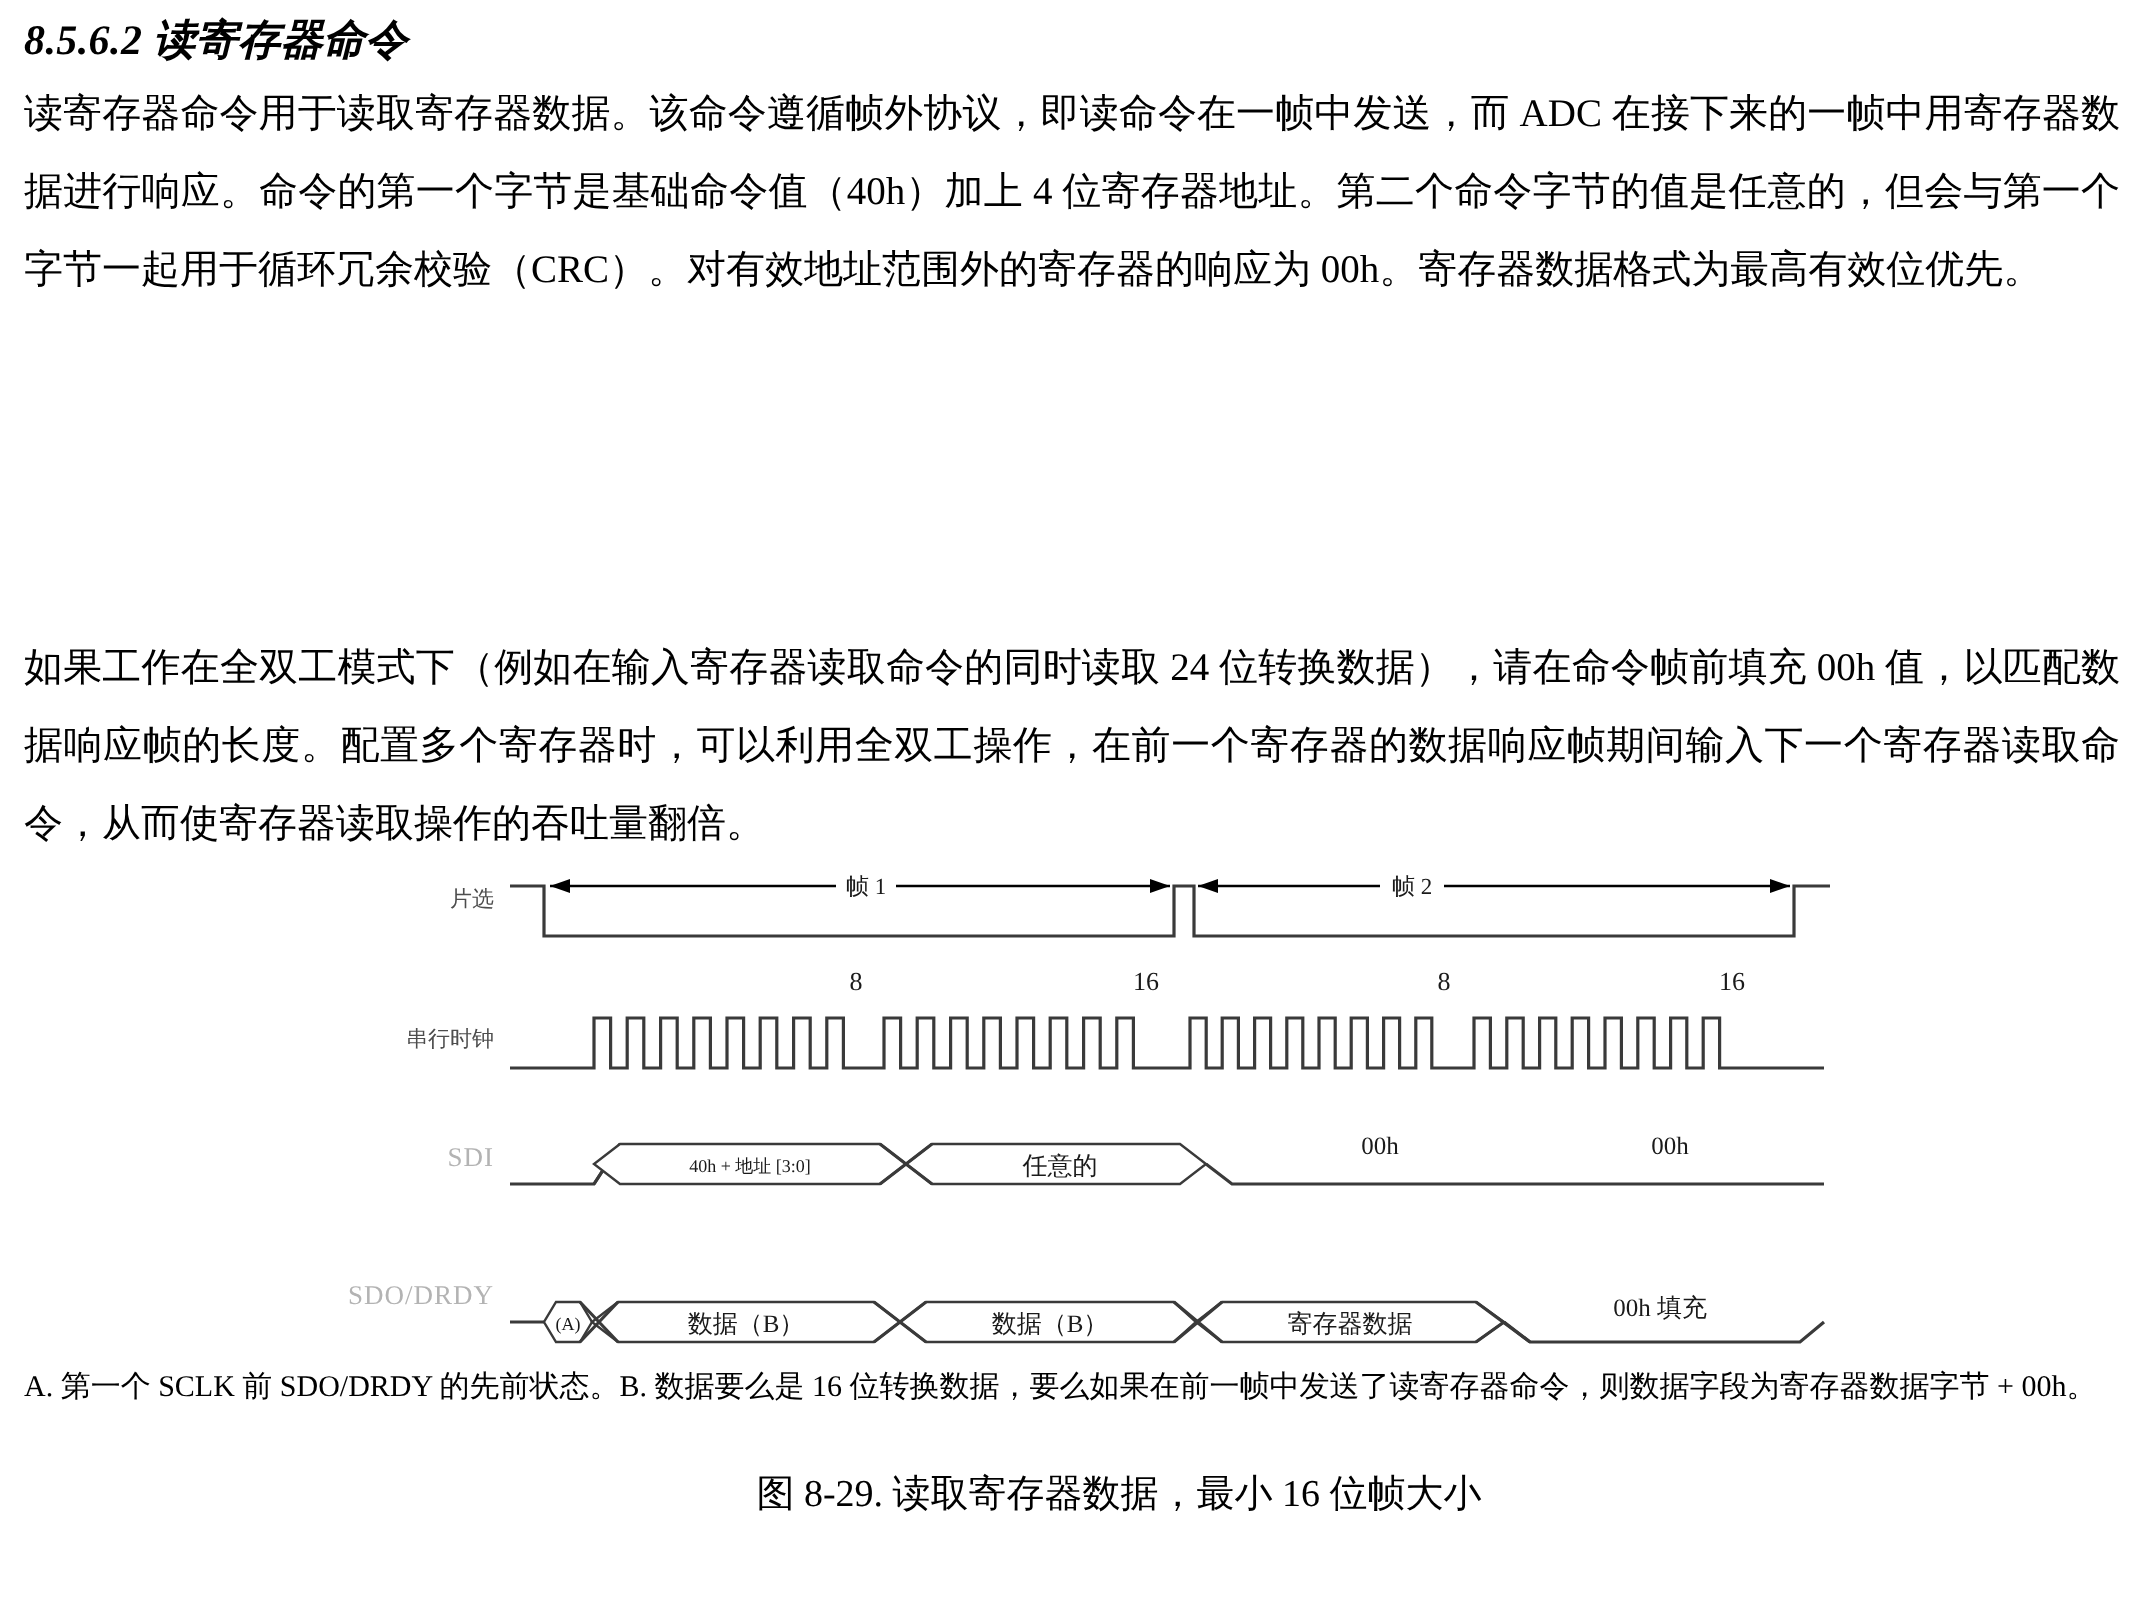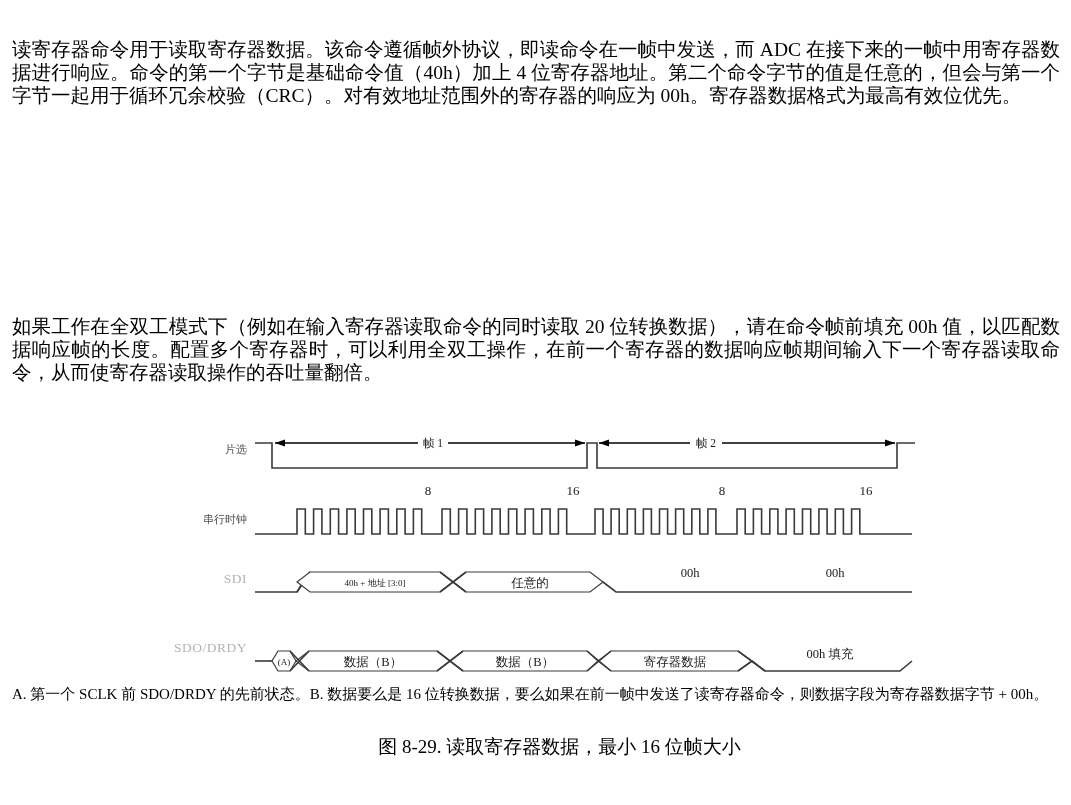--- a/index.html
+++ b/index.html
@@ -28,21 +28,21 @@
     font-size: 21px;
     font-weight: bold;
     font-style: italic;
     letter-spacing: 0.2px;
   }
   .para {
     position: absolute;
     left: 12px;
     width: 1048px;
     font-size: 19.5px;
-    line-height: 23px;
+    line-height: 39px;
     text-align: justify;
     text-justify: inter-character;
   }
   #para-1 { top: 38px; }
   #para-2 { top: 182px; }
   #para-3 { top: 315px; }
   .figure-wrap {
     position: absolute;
     left: 0;
     top: 420px;
@@ -111,25 +111,26 @@
     stroke: #000000;
     stroke-width: 1.3;
     fill: none;
   }
 </style>
 </head>
 <body>
 
 <div class="page">
 
+  <div class="section-heading">8.5.6.2 读寄存器命令</div>
 
   <div class="para" id="para-1">读寄存器命令用于读取寄存器数据。该命令遵循帧外协议，即读命令在一帧中发送，而 ADC 在接下来的一帧中用寄存器数据进行响应。命令的第一个字节是基础命令值（40h）加上 4 位寄存器地址。第二个命令字节的值是任意的，但会与第一个字节一起用于循环冗余校验（CRC）。对有效地址范围外的寄存器的响应为 00h。寄存器数据格式为最高有效位优先。</div>
 
 
-  <div class="para" id="para-3">如果工作在全双工模式下（例如在输入寄存器读取命令的同时读取 20 位转换数据），请在命令帧前填充 00h 值，以匹配数据响应帧的长度。配置多个寄存器时，可以利用全双工操作，在前一个寄存器的数据响应帧期间输入下一个寄存器读取命令，从而使寄存器读取操作的吞吐量翻倍。</div>
+  <div class="para" id="para-3">如果工作在全双工模式下（例如在输入寄存器读取命令的同时读取 24 位转换数据），请在命令帧前填充 00h 值，以匹配数据响应帧的长度。配置多个寄存器时，可以利用全双工操作，在前一个寄存器的数据响应帧期间输入下一个寄存器读取命令，从而使寄存器读取操作的吞吐量翻倍。</div>
 
   <div class="figure-wrap">
     <svg width="1071" height="265" viewBox="0 0 1071 265">
 
       <text class="sig-label" x="247" y="33" text-anchor="end">片选</text>
 
       <path class="wave" d="M 255,23 L 272,23 L 272,48 L 587,48 L 587,23 L 597,23 L 597,48 L 897,48 L 897,23 L 915,23"></path>
 
       <g>
         <line class="arrowline" x1="275" y1="23" x2="418" y2="23"></line>

